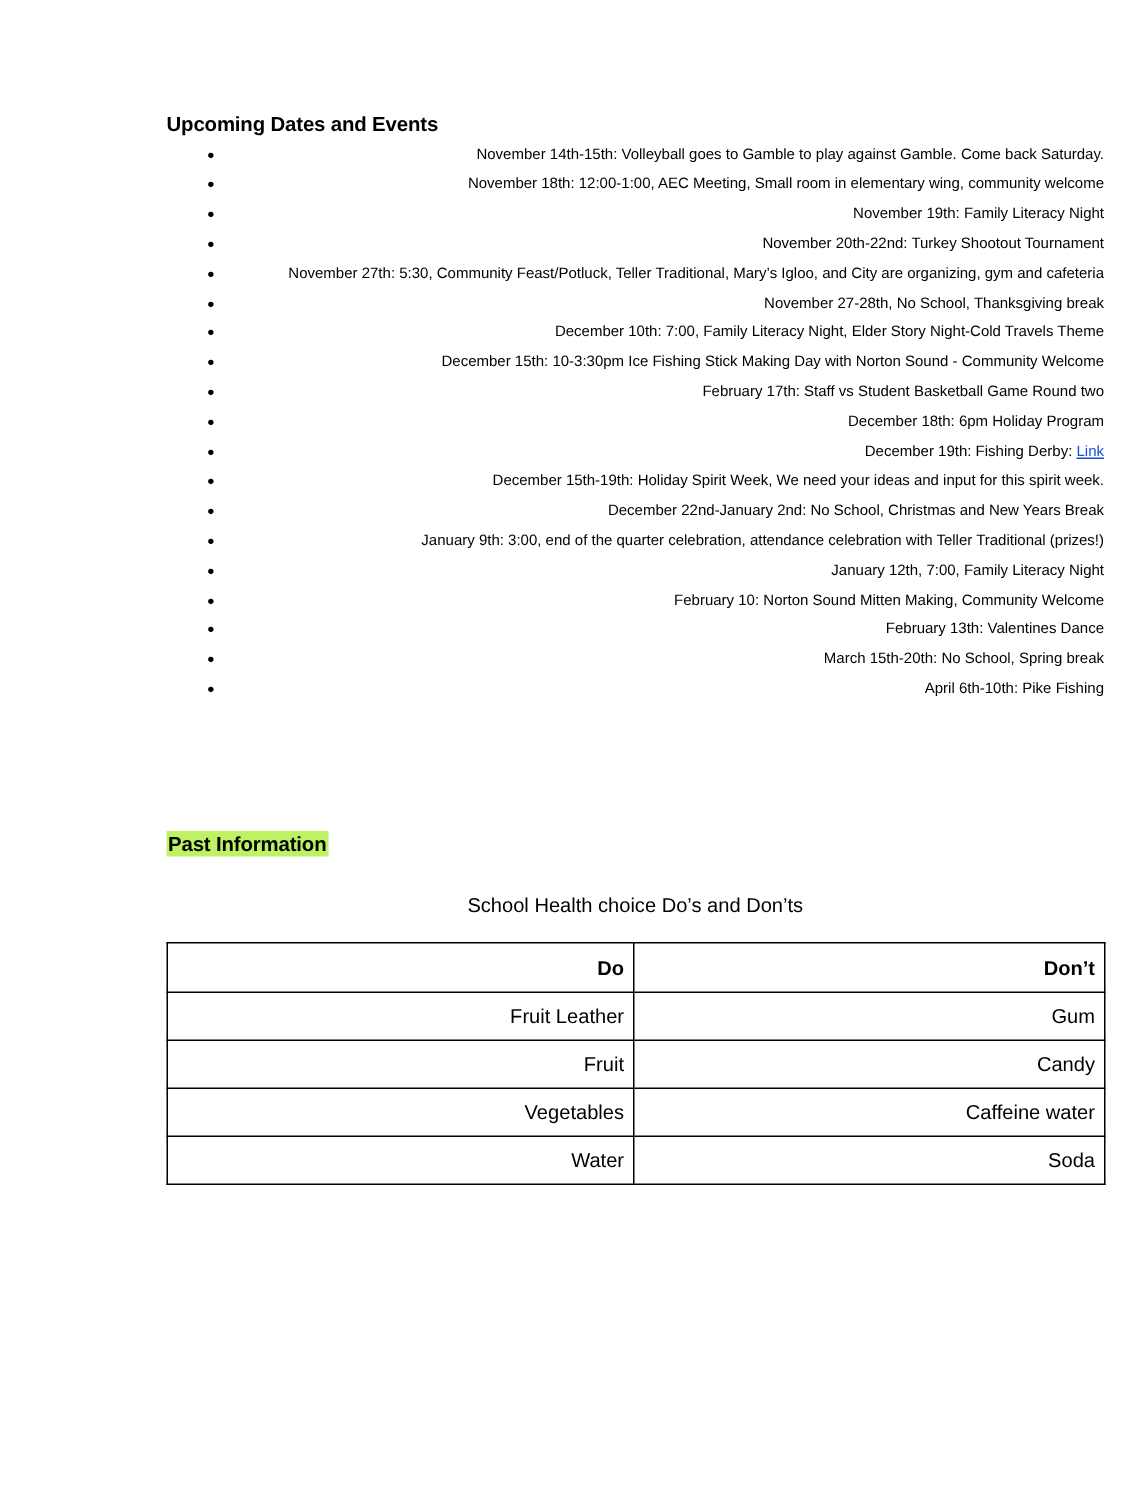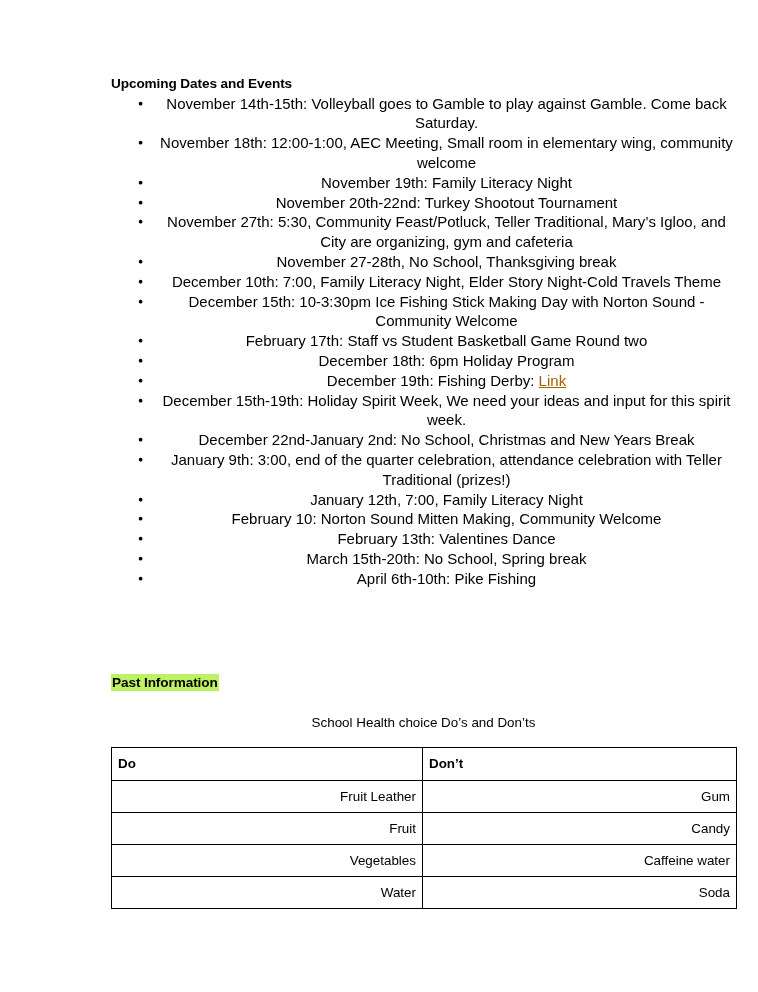--- a/index.html
+++ b/index.html
@@ -53,36 +53,36 @@
 
   
   ul.events {
     list-style: none;
     margin: 0;
     padding: 0;
   }
   ul.events > li {
     position: relative;
     padding-left: 46px;
-    font-size: 15px;
+    font-size: 10px;
     line-height: 19.8px;
     margin: 0;
-    text-align: center;
+    text-align: right;
   }
   ul.events > li::before {
     content: "\25CF";
     position: absolute;
     left: 27px;
     top: 0;
     font-size: 8.5px;
     line-height: 19.8px;
     color: #000;
   }
   a.doc-link {
-    color: #a16207;
+    color: #1d4ed8;
   }
 
   
   .gap-large {
     height: 82px;
   }
   .gap-after-past {
     height: 21px;
   }
 
@@ -104,21 +104,21 @@
   }
   table.dodont th,
   table.dodont td {
     border: 1px solid #000000;
     font-size: 13.4px;
     line-height: 19px;
     vertical-align: middle;
   }
   table.dodont th {
     font-weight: bold;
-    text-align: left;
+    text-align: right;
     height: 32px;
     padding: 0 6px;
   }
   table.dodont td {
     text-align: right;
     height: 31px;
     padding: 0 6px;
   }
   table.dodont col.c1 { width: 311px; }
   table.dodont col.c2 { width: 314px; }

